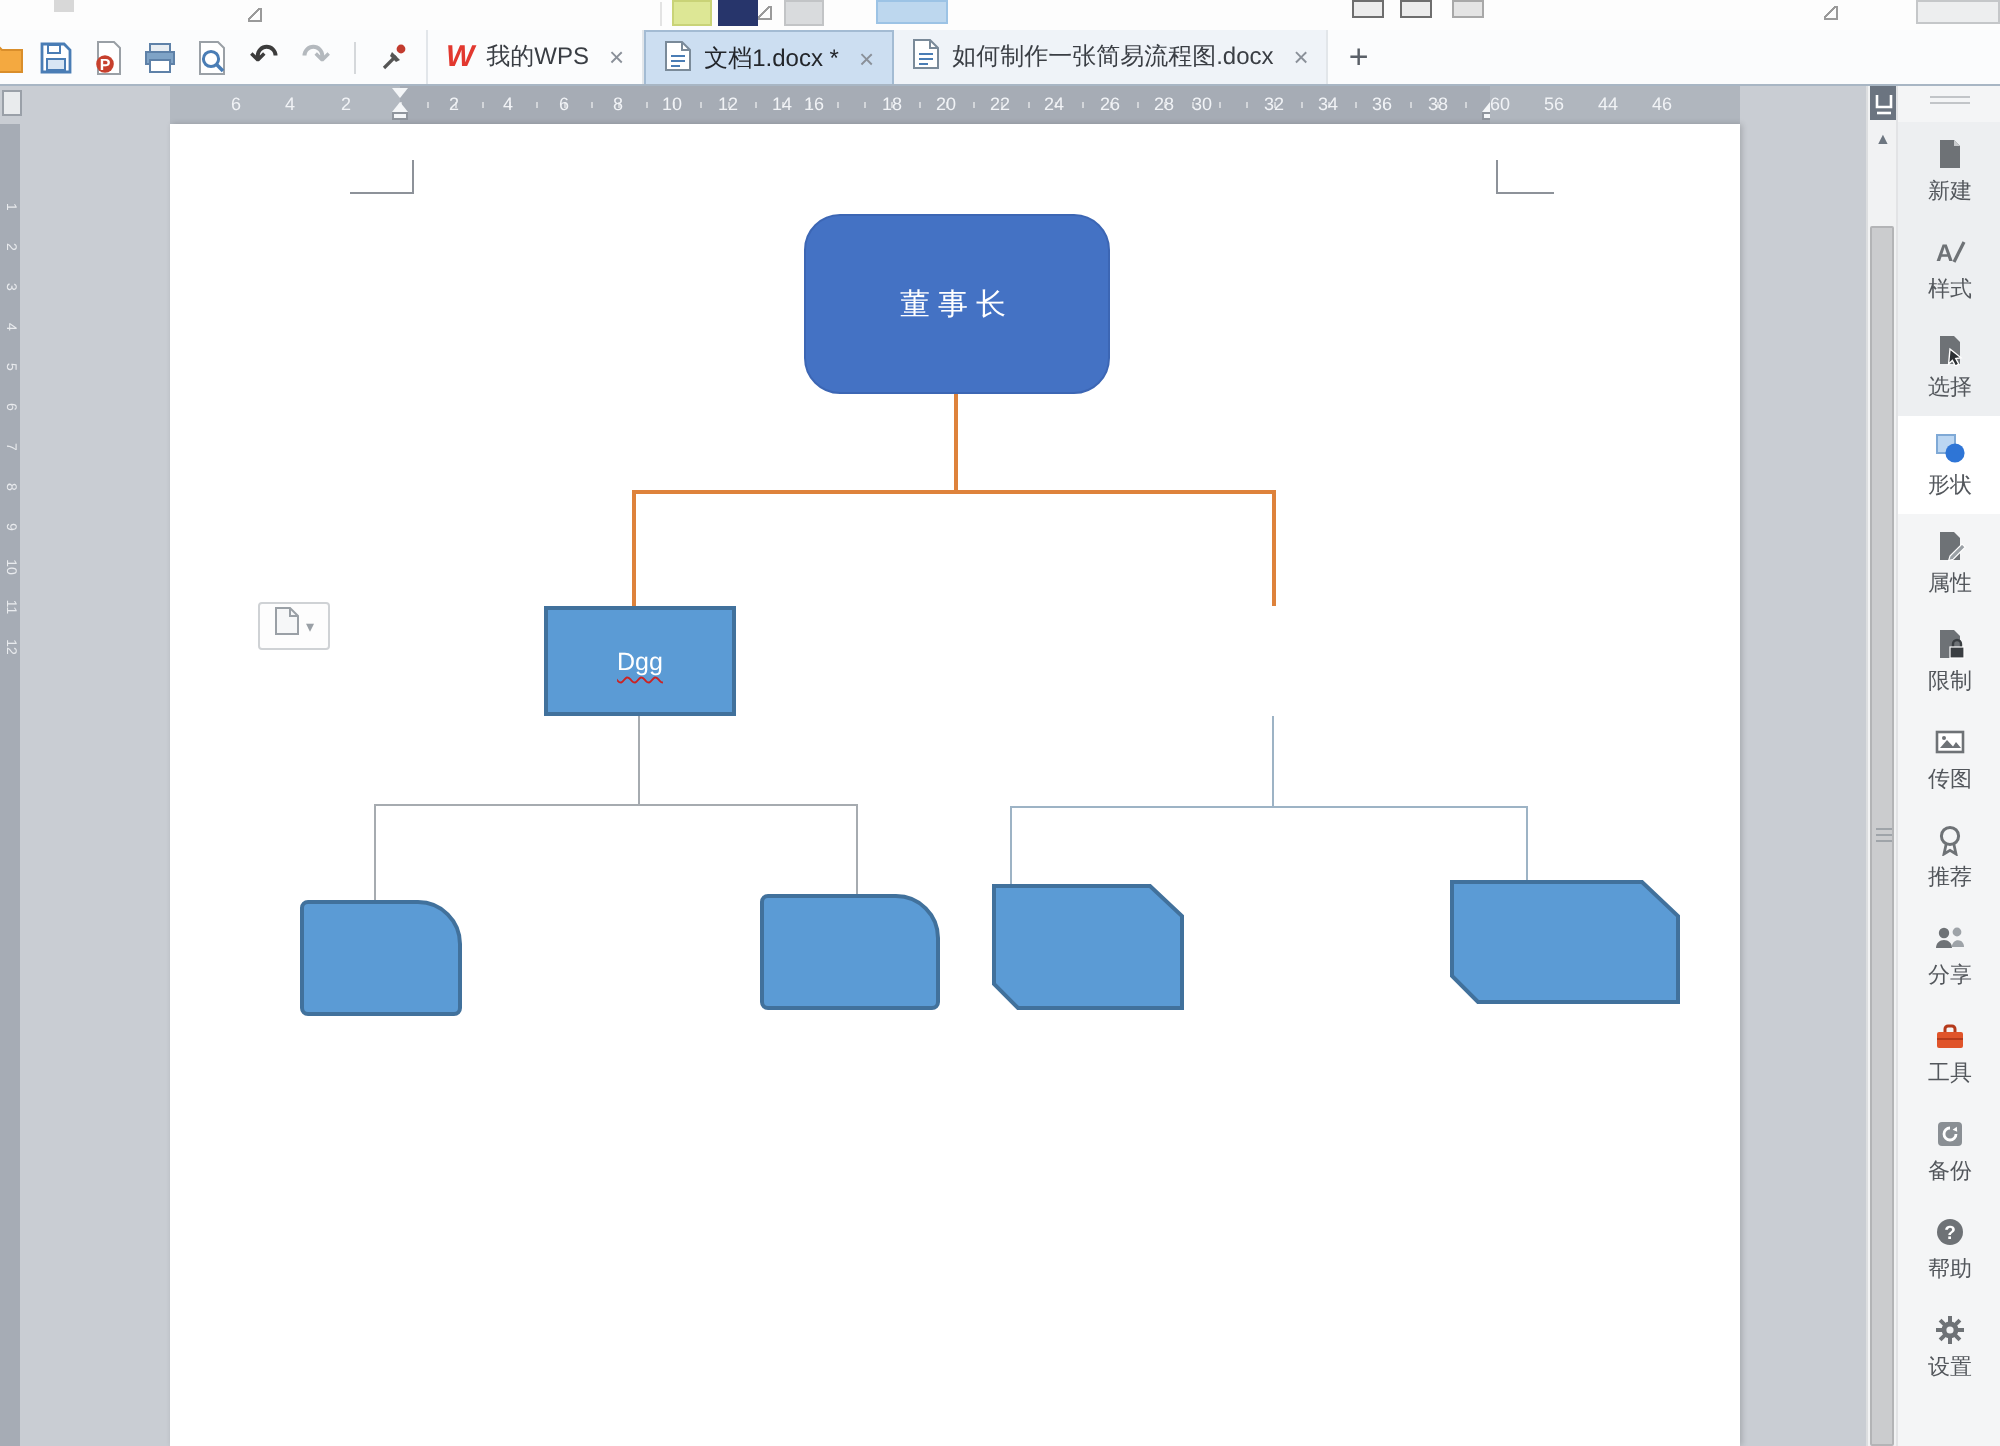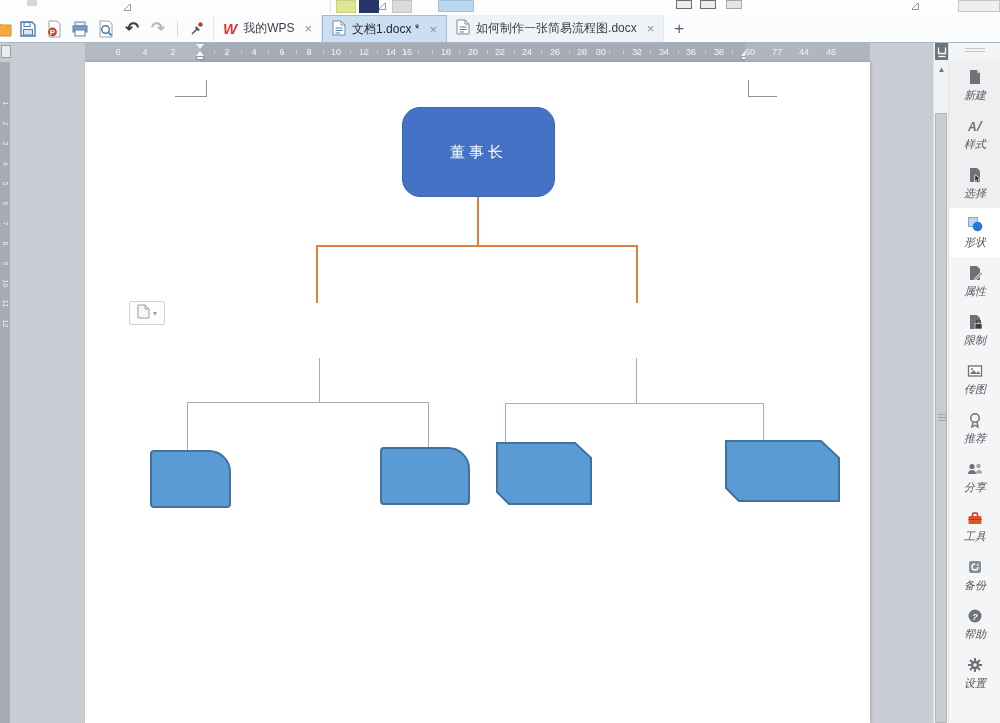--- a/index.html
+++ b/index.html
@@ -103,21 +103,21 @@
   .ruler-toggle { position:absolute; left:1px; top:0; width:13px; height:17px; background:#6b7480;
                   display:flex; align-items:center; justify-content:center; }
   .sc-up { position:absolute; left:0; top:22px; width:15px; text-align:center; font-size:8px; color:#6d7680; }
   .sc-thumb { position:absolute; left:1px; top:70px; width:12px; height:610px; background:#cbccce;
               border:1px solid #b3b4b6; border-radius:1px; }
   .sc-grip { position:absolute; left:2px; top:300px; width:8px; height:8px;
              background:repeating-linear-gradient(to bottom,#9fa4a9 0 1px, transparent 1px 3px); }
 
   
   .sidebar { position:absolute; left:948px; top:43px; width:52px; height:680px; background:#f4f5f6;
-             border-left:1px solid #e2e3e5;font-style:italic; }
+             border-left:1px solid #e2e3e5; }
   .sb-handle { position:absolute; left:16px; top:5px; width:20px; height:4px;
                border-top:1px solid #c2c5c8; border-bottom:1px solid #c2c5c8; }
   .sb-list { position:absolute; left:0; top:18px; width:52px; }
   .sb-item { width:52px; height:49px; display:flex; flex-direction:column; align-items:center;
              justify-content:center; gap:3px; }
   .sb-item.alt { background:#edeff1; }
   .sb-item.active { background:#ffffff; }
   .sb-label { font-size:11px; color:#53575c; }
   .sb-icon { width:16px; height:16px; display:block; }
 </style>
@@ -247,21 +247,21 @@
       <span class="rn" style="left:415px">22</span>
       <span class="rn" style="left:442px">24</span>
       <span class="rn" style="left:470px">26</span>
       <span class="rn" style="left:497px">28</span>
       <span class="rn" style="left:516px">30</span>
       <span class="rn" style="left:552px">32</span>
       <span class="rn" style="left:579px">34</span>
       <span class="rn" style="left:606px">36</span>
       <span class="rn" style="left:634px">38</span>
       <span class="rn" style="left:665px">60</span>
-      <span class="rn" style="left:692px">77</span>
+      <span class="rn" style="left:692px">56</span>
       <span class="rn" style="left:719px">44</span>
       <span class="rn" style="left:746px">46</span>
       <span class="mk mk-fl"></span>
       <span class="mk mk-hg"></span>
       <span class="mk mk-box" style="width:8px;height:4px"></span>
       <span class="mk mk-r-tri"></span>
       <span class="mk mk-r-box" style="width:8px;height:4px"></span>
     </div>
   </div>
 
@@ -306,20 +306,23 @@
       <div class="conn c-gy" style="left:343px;top:340px;width:1px;height:45px"></div>
 
       <div class="conn c-bl" style="left:551px;top:296px;width:1px;height:45px"></div>
       <div class="conn c-bl" style="left:420px;top:341px;width:259px;height:1px"></div>
       <div class="conn c-bl" style="left:420px;top:341px;width:1px;height:39px"></div>
       <div class="conn c-bl" style="left:678px;top:341px;width:1px;height:37px"></div>
 
       <div class="node node-root">
         <span>董事长</span>
       </div>
+      <div class="node node-rect node-dgg">
+        <span class="dgg-text">Dgg</span>
+      </div>
       <div class="node node-rect node-round1"></div>
       <div class="node node-rect node-round2"></div>
       <svg class="node-svg" style="left:411px;top:380px" width="96" height="63" viewBox="0 0 96 63">
         <polygon points="1,1 79,1 95,16 95,62 13,62 1,50" fill="#5b9bd5" stroke="#41719c" stroke-width="2"></polygon>
       </svg>
       <svg class="node-svg" style="left:640px;top:378px" width="115" height="62" viewBox="0 0 115 62">
         <polygon points="1,1 96,1 114,18 114,61 14,61 1,48" fill="#5b9bd5" stroke="#41719c" stroke-width="2"></polygon>
       </svg>
     </div>
   </div>

